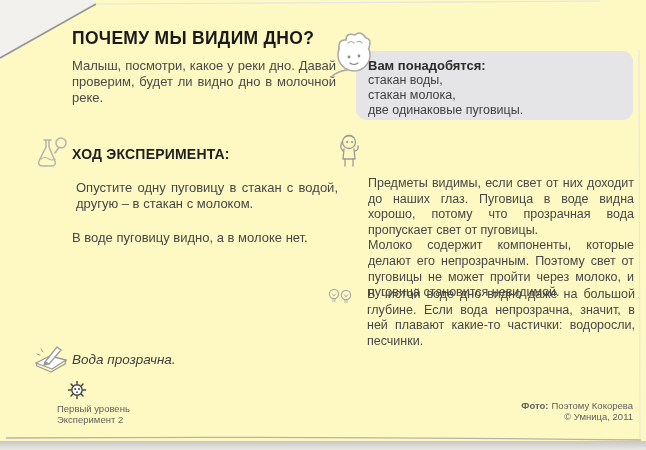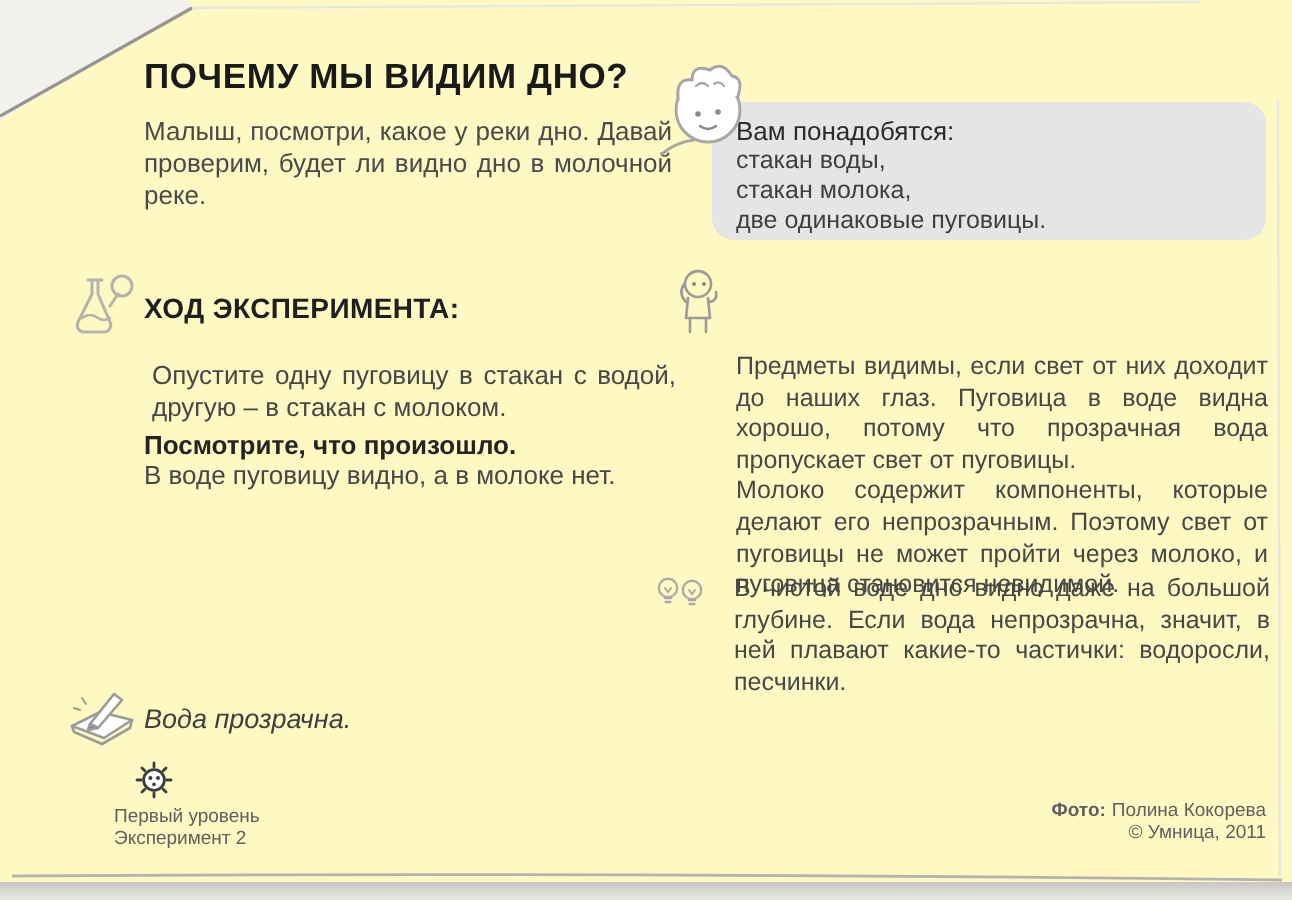--- a/index.html
+++ b/index.html
@@ -18,21 +18,21 @@
   .intro{
     position:absolute;left:72px;top:58px;width:264px;
     font-size:13px;line-height:16.2px;color:#4a4a4a;text-align:justify;margin:0;
   }
 
   .materials-box{
     position:absolute;left:356px;top:51px;width:277px;height:69px;
     background:#e5e4e6;border-radius:11px;z-index:1;
     box-sizing:border-box;padding:7px 10px 0 12px;
   }
-  .materials-heading{font-size:13px;font-weight:normal;color:#2b2b2b;line-height:15px;}
+  .materials-heading{font-size:13px;font-weight:bold;color:#2b2b2b;line-height:15px;}
   .materials-item{font-size:12.5px;color:#3f3f3f;line-height:15px;}
 
   .icon{position:absolute;z-index:2;}
   .kid-icon{left:328px;top:22px;}
   .flask-icon{left:33px;top:133px;}
   .think-icon{left:336px;top:133px;}
   .note-icon{left:33px;top:343px;}
   .sun-icon{left:64px;top:378px;}
 
   .sec-heading{
@@ -132,21 +132,20 @@
   <svg class="icon flask-icon" width="36" height="38" viewBox="0 0 36 38">
     <g fill="none" stroke="#b5b3af" stroke-width="1.5" stroke-linecap="round" stroke-linejoin="round">
       <path d="M11,7 h7 M13,7 v7 L6,28 a3.4,3.4 0 0 0 3,5 h10 a3.4,3.4 0 0 0 3,-5 L16,14 V7"></path>
       <path d="M8,26 q4,-3 8,0 q3,2 6,0" stroke-width="1.2"></path>
       <circle cx="28" cy="10" r="5"></circle>
       <line x1="26" y1="14" x2="22" y2="20"></line>
     </g>
   </svg>
   <h2 class="sec-heading exp-heading">ХОД ЭКСПЕРИМЕНТА:</h2>
   <p class="exp-step">Опустите одну пуговицу в стакан с водой, другую – в стакан с молоком.</p>
-  <p class="observe-heading">Посмотрите, что произошло.</p>
   <p class="observation">В воде пуговицу видно, а в молоке нет.</p>
 
   <svg class="icon think-icon" width="26" height="36" viewBox="0 0 26 36">
     <g fill="none" stroke="#9d9b97" stroke-width="1.3" stroke-linecap="round" stroke-linejoin="round">
       <circle cx="13" cy="9" r="6.5"></circle>
       <path d="M9,4 Q13,1 17,4"></path>
       <path d="M8,16 L7,26 h12 L18,16"></path>
       <path d="M7,18 Q3,14 6,9"></path>
       <path d="M19,18 q4,-1 3,-5"></path>
       <path d="M9,26 v7 M17,26 v7"></path>
@@ -196,17 +195,17 @@
       <circle cx="15" cy="11" r="1"></circle>
       <circle cx="13" cy="14.2" r="0.9"></circle>
     </g>
   </svg>
 
   <div class="footer-left">
     <div>Первый уровень</div>
     <div>Эксперимент 2</div>
   </div>
   <div class="footer-right">
-    <div><span class="b">Фото:</span><span class="credit">Полина Кокорева</span></div>
+    <div><span class="b">Фото:</span><span class="credit">Поэтому Кокорева</span></div>
     <div>© Умница, 2011</div>
   </div>
 
 </div>
 
 </body></html>

